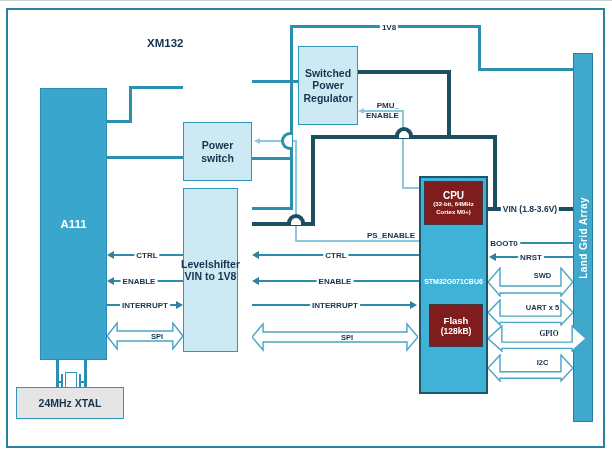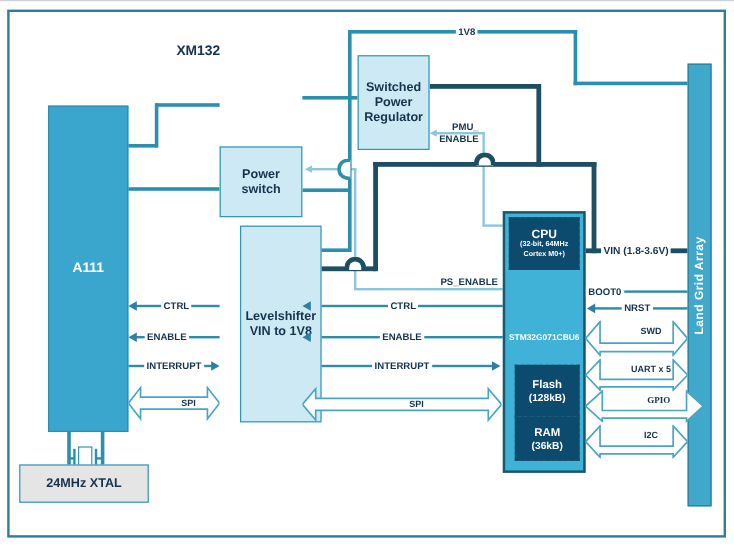--- a/index.html
+++ b/index.html
@@ -17,21 +17,21 @@
   .hop-up{position:absolute;box-sizing:border-box;background:#fff;
     border:4px solid #1d4f63;border-bottom:none;border-radius:9px 9px 0 0;}
   .hop-left{position:absolute;box-sizing:border-box;background:#fff;
     border:3px solid #2b8fae;border-right:none;border-radius:9px 0 0 9px;}
   
   .block{position:absolute;box-sizing:border-box;display:flex;flex-direction:column;
     align-items:center;justify-content:center;text-align:center;font-weight:bold;color:#16334c;}
   .pale{background:#cdeaf4;border:1.6px solid #2e96b8;font-size:10.5px;line-height:12.5px;}
   .mid{background:#3aa6ce;border:1px solid #2d8cb0;color:#fff;font-size:11.5px;}
   .stm{background:#41b2d7;border:2px solid #1d5668;}
-  .sub{background:#0c4a6e;border:1.6px dashed #1c4a5e;color:#fff;}
+  .sub{background:#7f1d1d;border:1.6px dashed #1c4a5e;color:#fff;}
   .lga{background:#3fa8cb;border:1px solid #2b7e9e;color:#fff;}
   .white-box{background:#e5e5e5;border:1.6px solid #2e96b8;font-size:10.5px;}
   .lga-label{writing-mode:vertical-rl;transform:rotate(180deg);font-size:10px;
     font-weight:bold;letter-spacing:.4px;white-space:nowrap;}
   
   .wlbl{position:absolute;transform:translate(-50%,-50%);font-size:8px;font-weight:bold;
     color:#14324d;background:#fff;padding:0 2px;line-height:9px;white-space:nowrap;}
   .nobg{background:transparent;}
   .free-lbl{position:absolute;font-size:8px;font-weight:bold;color:#14324d;line-height:9.5px;white-space:nowrap;text-align:right;}
   
@@ -118,21 +118,21 @@
   <div class="block mid" style="left:40px;top:88px;width:67px;height:272px;">
     <span>A111</span>
   </div>
 
 
   <div class="block pale" style="left:183px;top:122px;width:69px;height:59px;">
     <span>Power</span>
     <span>switch</span>
   </div>
 
-  <div class="block pale" style="left:183px;top:188px;width:68px;height:164px;margin-left:17px;">
+  <div class="block pale" style="left:183px;top:188px;width:55px;height:164px;">
     <span>Levelshifter</span>
     <span>VIN to 1V8</span>
   </div>
 
   <div class="block pale" style="left:298px;top:46px;width:60px;height:79px;">
     <span>Switched</span>
     <span>Power</span>
     <span>Regulator</span>
   </div>
 
@@ -143,24 +143,20 @@
     <span class="cpu-t">CPU</span>
     <span class="cpu-s">(32-bit, 64MHz</span>
     <span class="cpu-s">Cortex M0+)</span>
   </div>
 
   <div class="block sub" style="left:429px;top:304px;width:54px;height:43px;">
     <span class="fl-1">Flash</span>
     <span class="fl-2">(128kB)</span>
   </div>
 
-  <div class="block sub" style="left:429px;top:347px;width:54px;height:37px;">
-    <span class="fl-1">RAM</span>
-    <span class="fl-2">(36kB)</span>
-  </div>
 
   <div class="block lga" style="left:573px;top:53px;width:20px;height:369px;">
     <span class="lga-label">Land Grid Array</span>
   </div>
 
   <div class="block white-box" style="left:16px;top:387px;width:108px;height:32px;">
     <span>24MHz XTAL</span>
   </div>
 
   <div class="barrow spi" style="left:107px;top:321px;width:76px;height:30px;">

